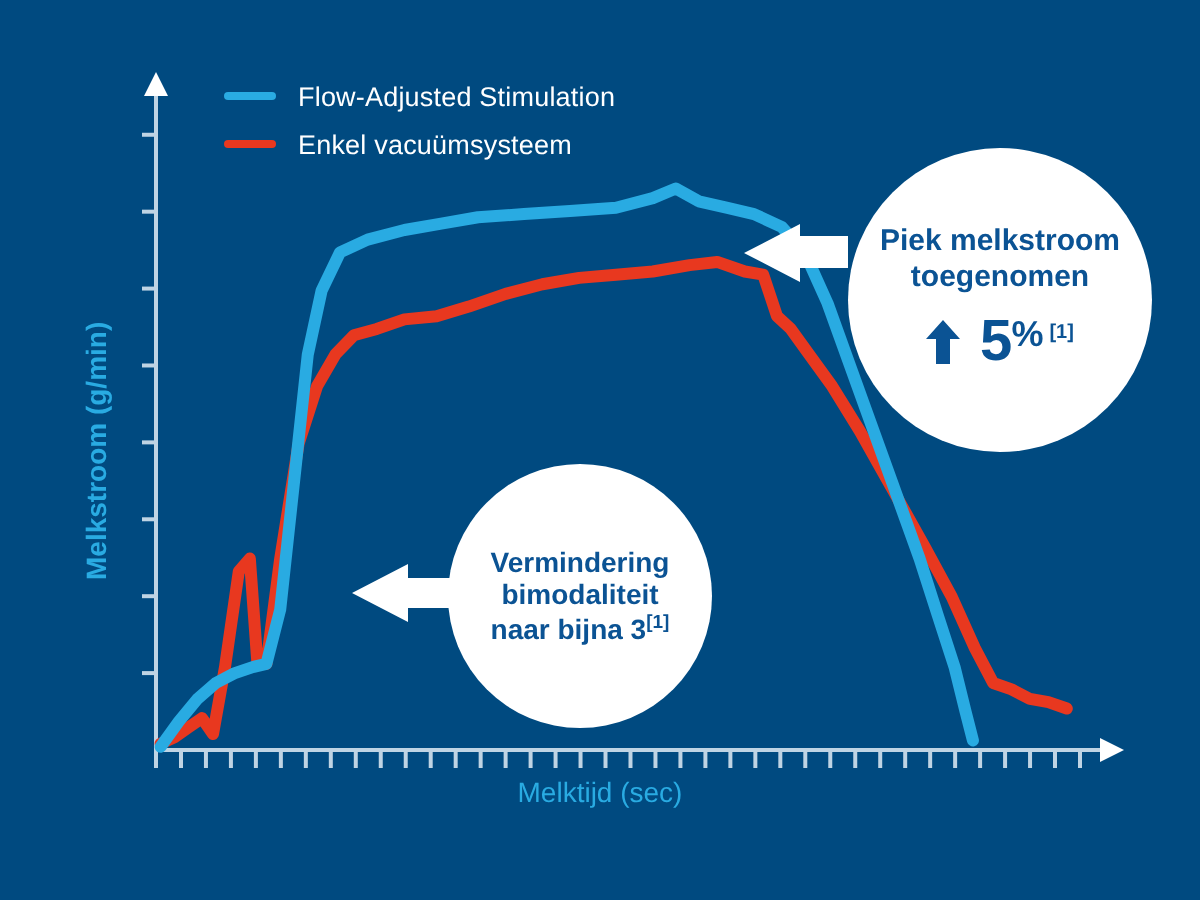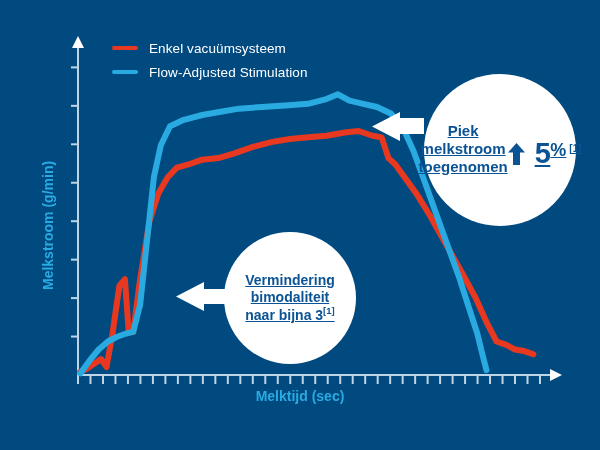--- a/index.html
+++ b/index.html
@@ -64,33 +64,33 @@
     top: 290px;
   }
   .axis-title-x {
     position: absolute;
     left: 0;
     top: 388px;
     width: 600px;
     text-align: center;
     color: #29ABE2;
     font-size: 14px;
-    font-weight: bold;
+    font-weight: normal;
   }
   
   .bubble {
     position: absolute;
     border-radius: 50%;
     background: #FFFFFF;
     display: flex;
+    flex-direction: column;
     align-items: center;
     justify-content: center;
     text-align: center;
     color: #0B5394;
-    text-decoration: underline;
   }
   .bubble-text {
     color: #0B5394;
     font-weight: bold;
     line-height: 1.18;
     white-space: pre-line;
   }
   #bubble-peak {
     left: 424px;
     top: 74px;
@@ -208,26 +208,26 @@
         <line x1="540" y1="375" x2="540" y2="384" stroke="#BFD4E4" stroke-width="2"></line>
       </g>
     <g id="series-group">
         <polyline points="80.3,371.81 87.2,368.62 94.1,363.835 101,359.05 106.52,367.025 112.5,333.53 119.4,285.68 124.91999999999999,279.3 128.6,330.34 133.2,331.935 140.1,279.3 149.3,221.88 158.5,193.17000000000002 167.7,177.22 176.89999999999998,167.65 188.39999999999998,164.45999999999998 202.2,159.67499999999998 218.29999999999998,158.07999999999998 234.4,153.29500000000002 252.8,146.91500000000002 271.2,142.13 289.6,138.94 308,137.345 326.4,135.75 344.79999999999995,132.56 358.59999999999997,130.965 372.40000000000003,135.75 381.6,137.345 388.5,158.07999999999998 395.4,164.45999999999998 404.59999999999997,177.22 416.09999999999997,193.17000000000002 429.90000000000003,215.5 446,244.21 462.09999999999997,272.92 475.9,298.44 487.40000000000003,323.96 496.6,341.505 505.8,344.695 515,349.48 524.2,351.075 533.4,354.265" fill="none" stroke="#E8381F" stroke-width="6" stroke-linejoin="round" stroke-linecap="round"></polyline>
         <polyline points="80.3,373.405 89.5,360.645 98.7,349.48 107.9,341.505 117.1,336.72 126.3,333.53 133.2,331.935 140.1,304.82 147,241.02 153.9,177.22 160.8,145.32000000000002 170,126.17999999999998 183.8,119.79999999999998 202.2,115.01500000000004 220.6,111.82499999999999 239,108.63499999999999 262,107.04000000000002 285,105.445 308,103.85000000000002 326.4,99.065 337.9,94.27999999999997 349.4,100.66000000000003 363.2,103.85000000000002 377,107.04000000000002 390.8,113.42000000000002 402.29999999999995,126.17999999999998 413.8,151.70000000000002 425.3,183.6 436.8,215.5 448.3,247.39999999999998 459.79999999999995,279.3 469,308.01 477.28,333.53 482.8,355.86 486.48,370.215" fill="none" stroke="#29ABE2" stroke-width="6" stroke-linejoin="round" stroke-linecap="round"></polyline>
       </g>
   </svg>
 
   <div class="legend">
     <div class="legend-row">
+      <span class="legend-swatch" style="background:#29ABE2"></span>
+      <span class="legend-label">Flow-Adjusted Stimulation</span>
+    </div>
+    <div class="legend-row">
       <span class="legend-swatch" style="background:#E8381F"></span>
       <span class="legend-label">Enkel vacuümsysteem</span>
-    </div>
-    <div class="legend-row">
-      <span class="legend-swatch" style="background:#29ABE2"></span>
-      <span class="legend-label">Flow-Adjusted Stimulation</span>
     </div>
   </div>
 
   <div class="axis-title-y">Melkstroom (g/min)</div>
   <div class="axis-title-x">Melktijd (sec)</div>
 
   <svg class="layer" viewBox="0 0 600 450">
     <polygon fill="#FFFFFF" points="424,118 424,134 400,134 400,141 372,126.5 400,112 400,118"></polygon>
     <polygon fill="#FFFFFF" points="228,289 228,304 204,304 204,311 176,296.5 204,282 204,289"></polygon>
   </svg>

